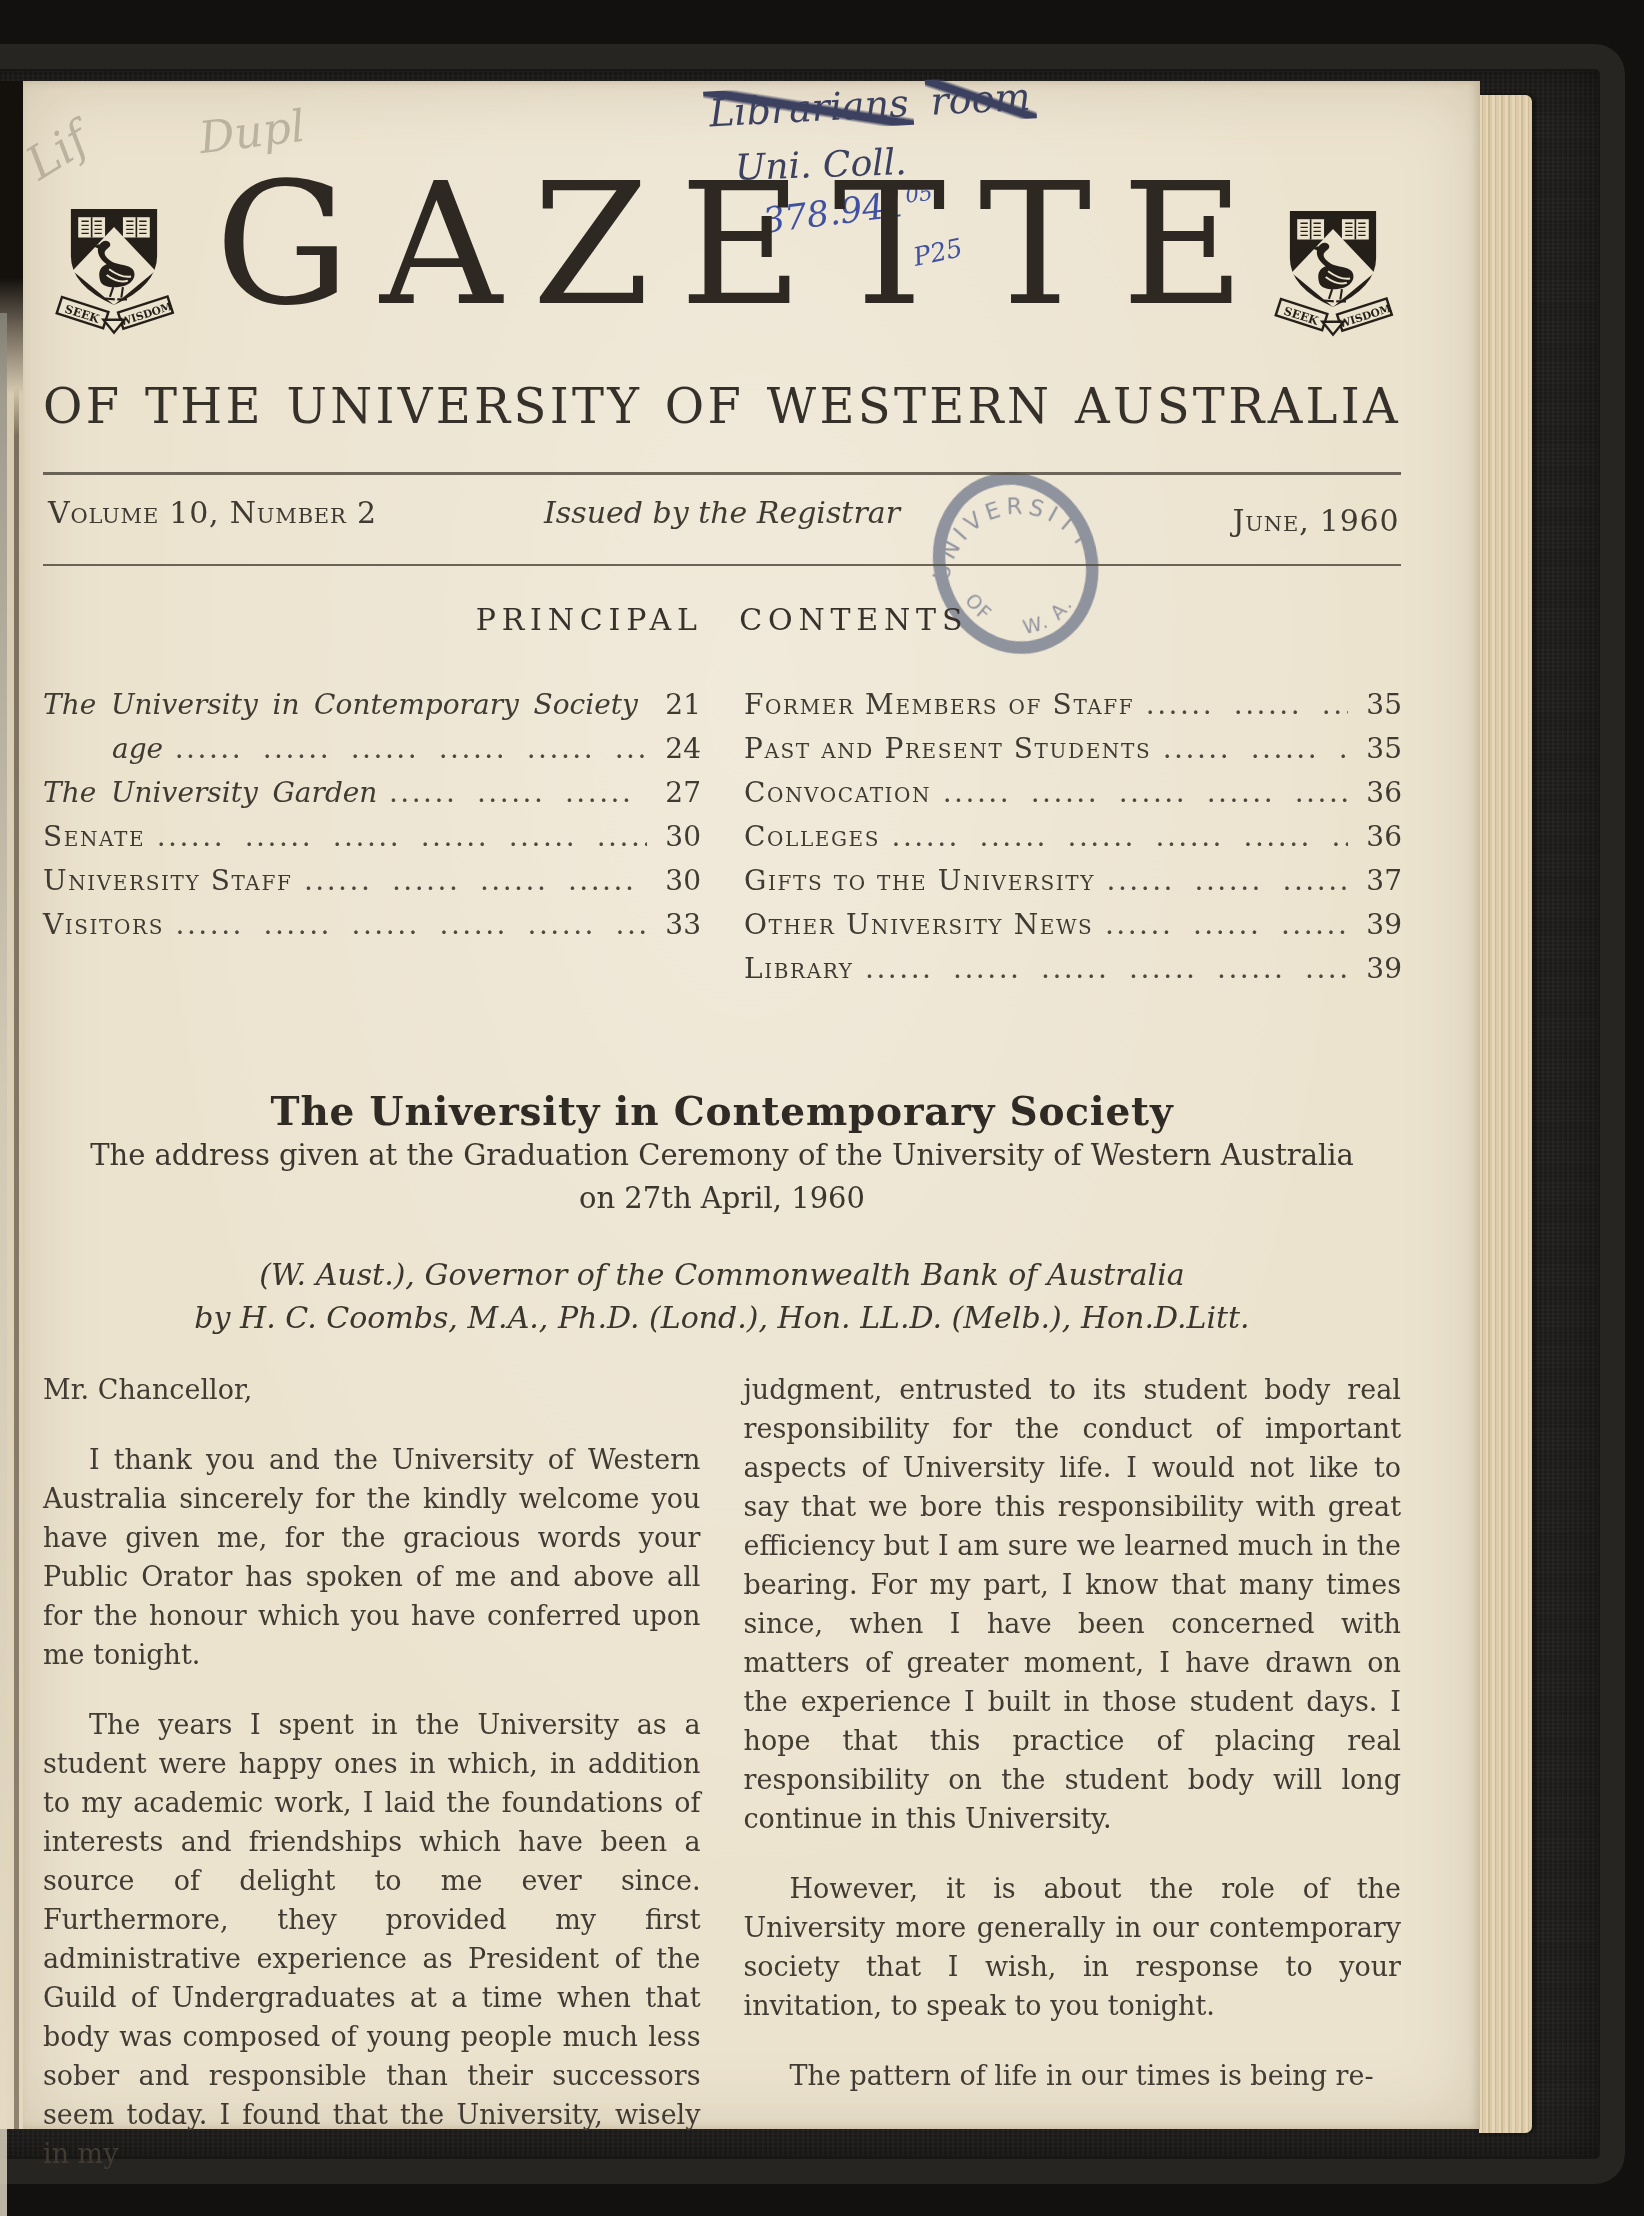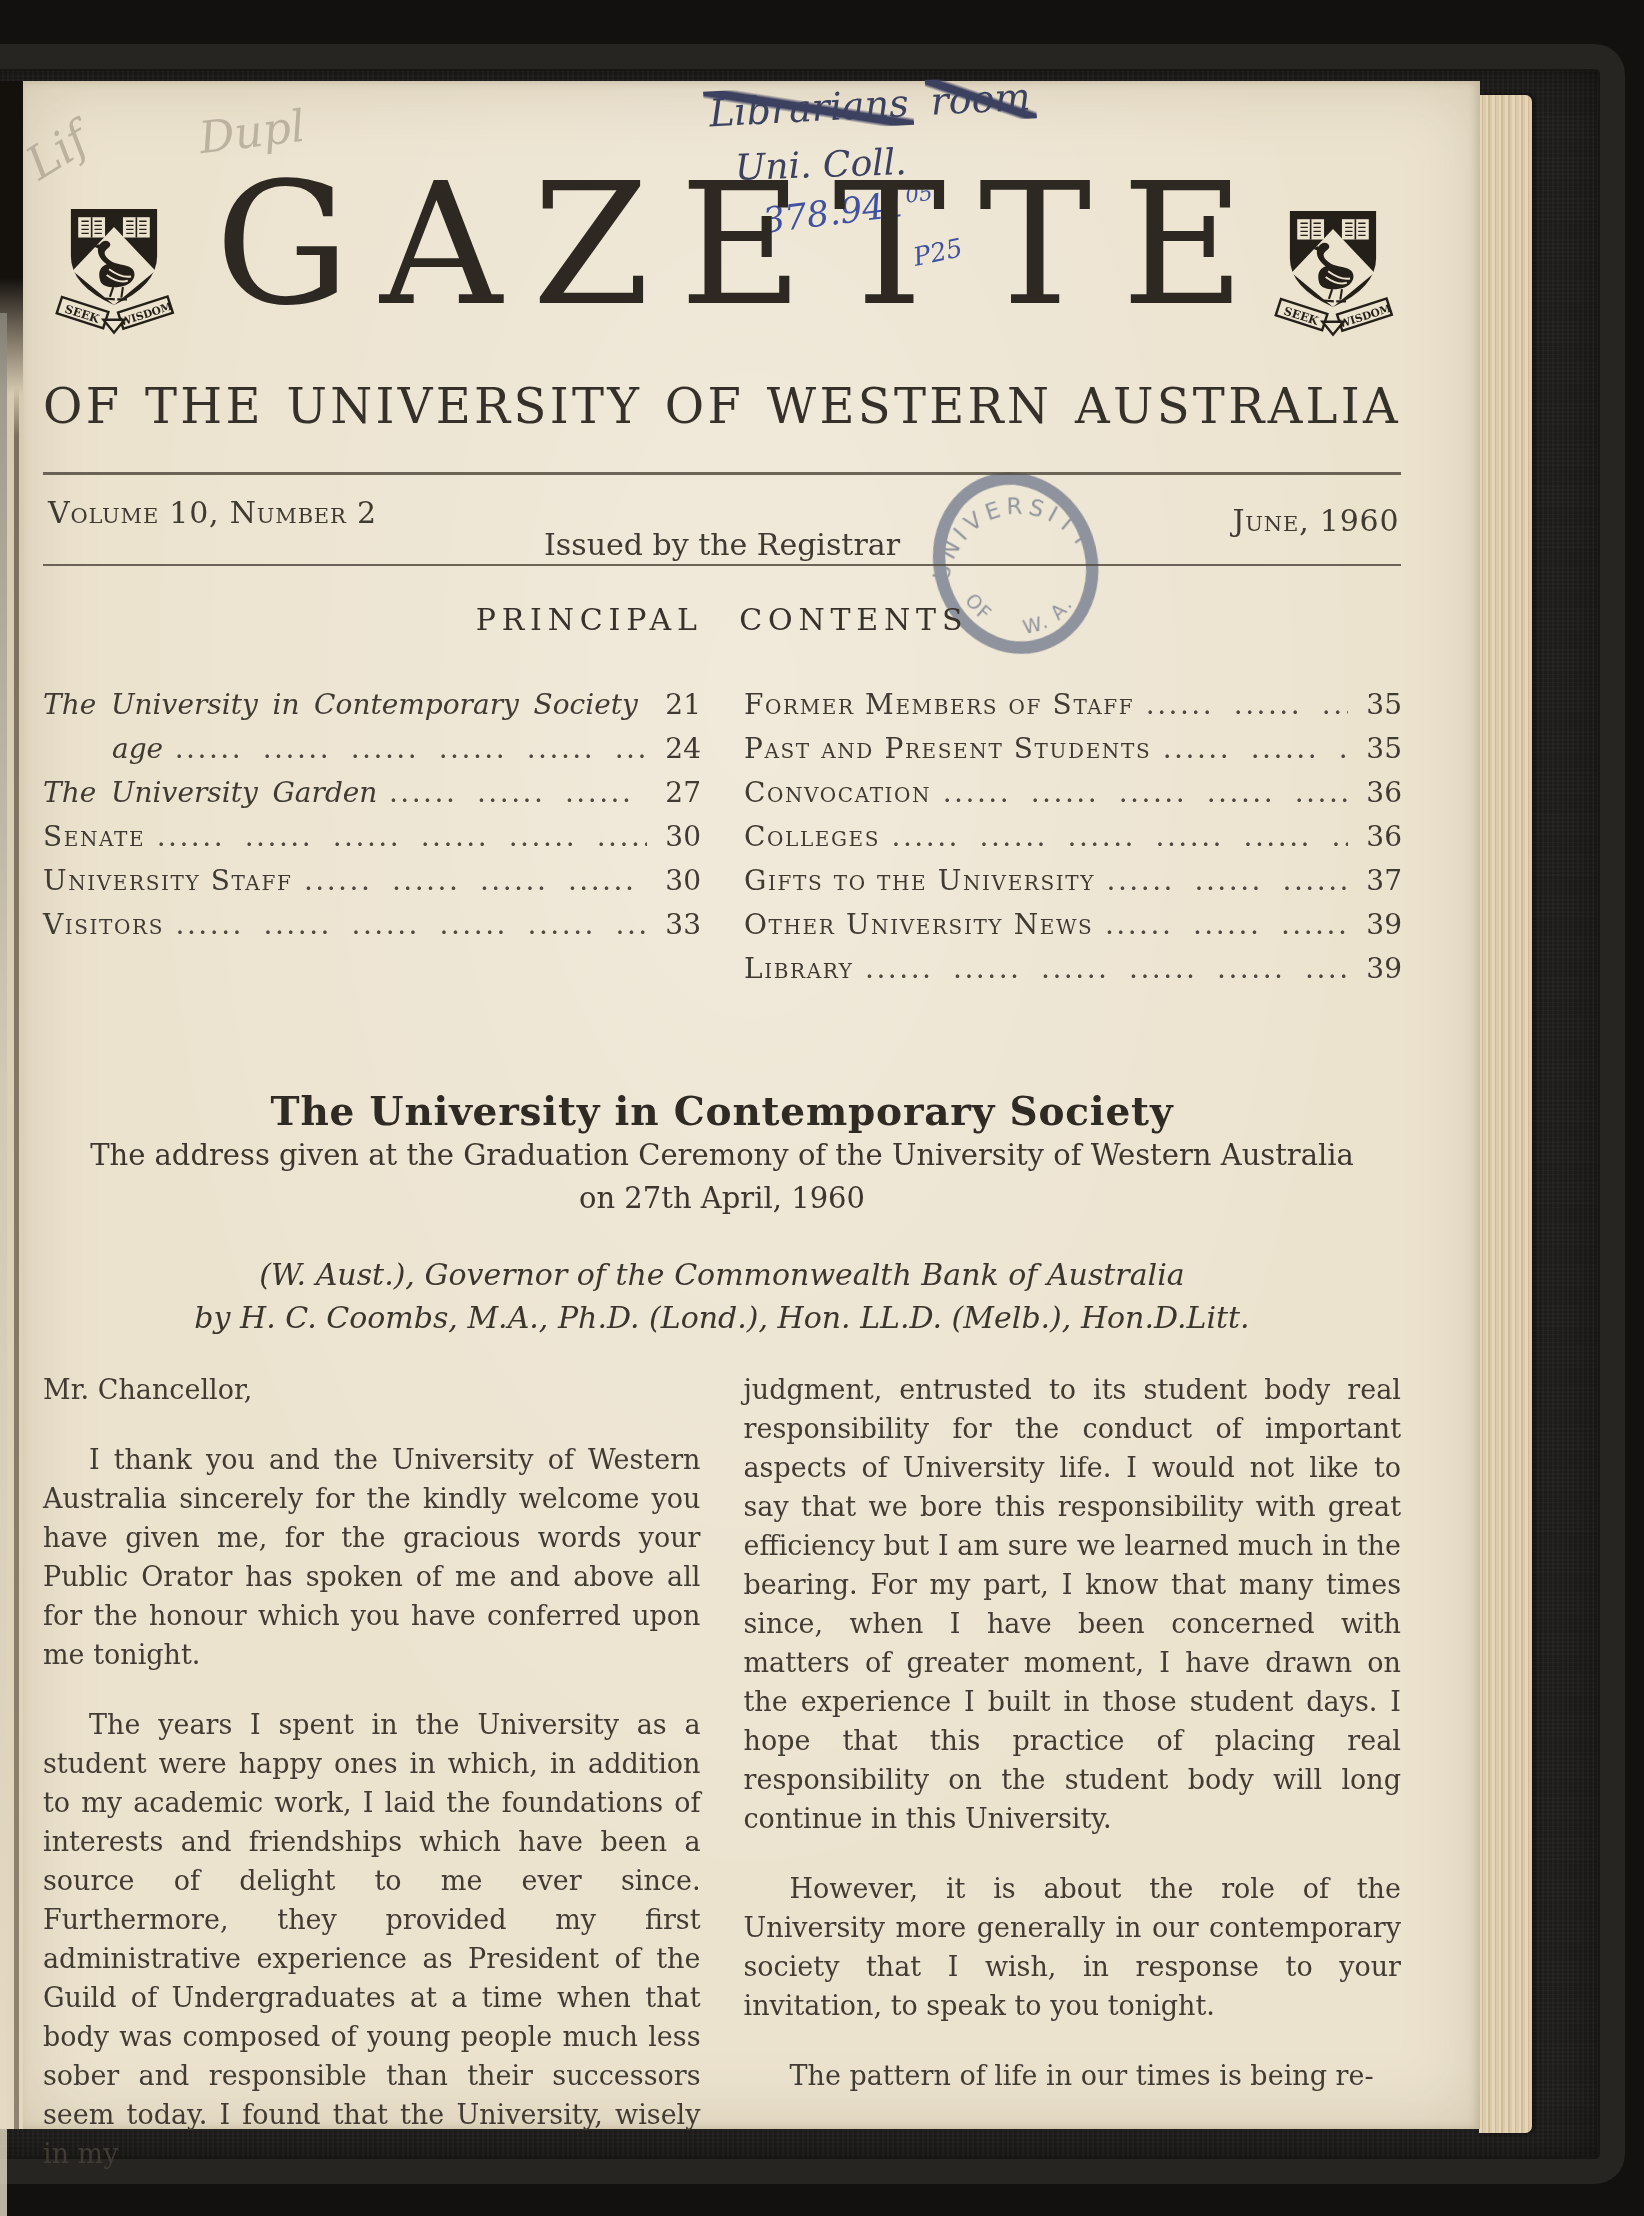--- a/index.html
+++ b/index.html
@@ -34,21 +34,21 @@
   .crest{position:absolute;width:122px;height:141px;}
   .crest.leftc{left:10px;top:0;}
   .crest.rightc{right:6.6px;top:1.6px;}
   .masthead-sub{margin-top:30px;font-size:48px;letter-spacing:3.3px;color:#35302a;
     text-align:justify;text-align-last:justify;white-space:normal;}
   .rule{height:2.5px;background:#534c41;opacity:.85;}
   .rule.r1{margin-top:38px;}
   .rule.r2{margin-top:25px;}
   .vol-row{position:relative;margin-top:20px;height:44px;font-size:30px;}
   .vol-left{position:absolute;left:5px;top:0;font-variant:small-caps;letter-spacing:0.8px;}
-  .vol-center{position:absolute;left:50%;transform:translateX(-50%);top:0;margin-top:32px;}
+  .vol-center{position:absolute;left:50%;transform:translateX(-50%);top:0;font-style:italic;}
   .vol-right{position:absolute;right:1.6px;top:0;font-variant:small-caps;letter-spacing:0.8px;margin-top:8px;}
   
   .stamp{position:absolute;left:892px;top:377px;width:201px;height:207px;opacity:.62;
     transform:rotate(-6deg);filter:blur(0.3px);}
   
   .toc-heading{margin-top:36px;text-align:center;font-size:30px;letter-spacing:5.8px;
     word-spacing:21.4px;color:#37322b;}
   .toc-cols{display:flex;gap:43px;margin-top:46px;}
   .toc-col{width:658px;}
   .toc-row{display:flex;align-items:baseline;line-height:44px;font-size:28px;white-space:nowrap;}

